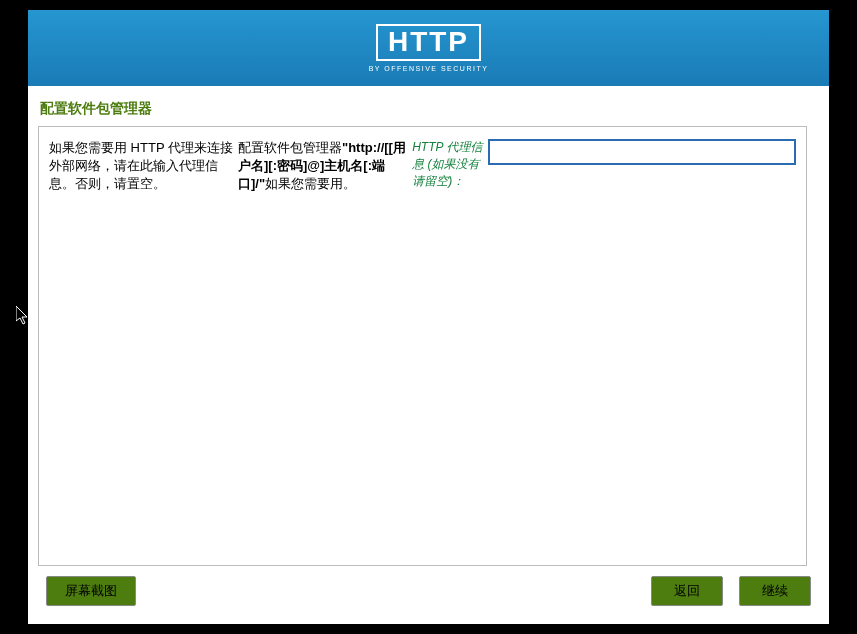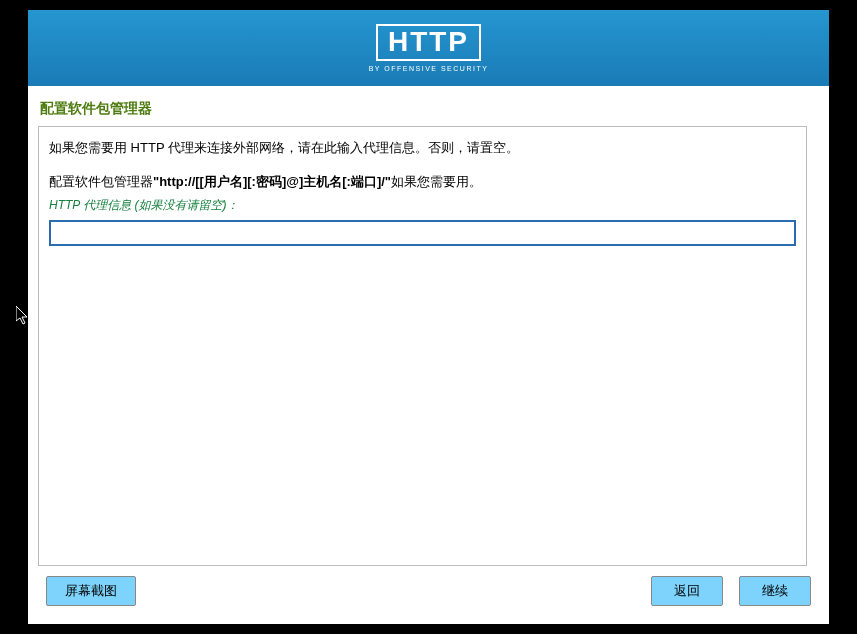--- a/index.html
+++ b/index.html
@@ -64,21 +64,21 @@
       font-weight: 700;
       color: #4d7c0f;
     }
     .content-area {
       flex: 1;
       margin: 0 22px 10px 10px;
       border: 1px solid #bbb;
       padding: 12px 10px;
       background: #fff;
       display: flex;
-      flex-direction: column;
+      flex-direction: row;
     }
     .instruction-line1 {
       font-size: 13px;
       color: #000;
       margin-bottom: 16px;
     }
     .instruction-line2 {
       font-size: 13px;
       color: #000;
       margin-bottom: 6px;
@@ -106,21 +106,21 @@
       justify-content: space-between;
       align-items: center;
       padding: 0 18px 18px 18px;
     }
     .footer-right {
       display: flex;
       gap: 16px;
       justify-content: center;
     }
     .btn {
-      background: #7dd3fc;
+      background: #4d7c0f;
       border: 1px solid #888;
       padding: 5px 18px;
       font-size: 13px;
       cursor: pointer;
       border-radius: 2px;
       min-width: 72px;
       text-align: center;
     }
     .cursor-arrow {
       position: absolute;

